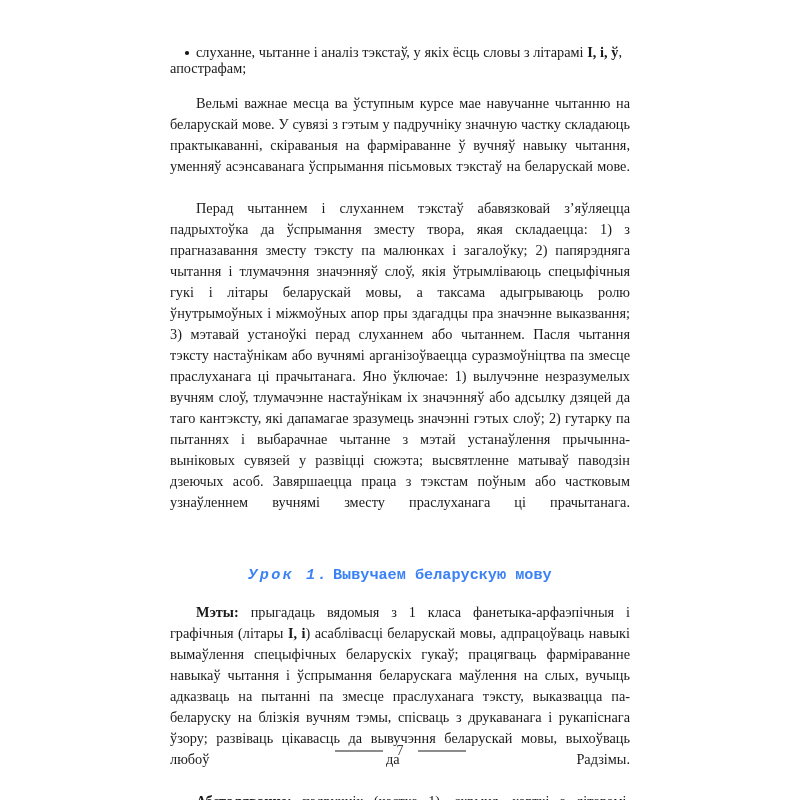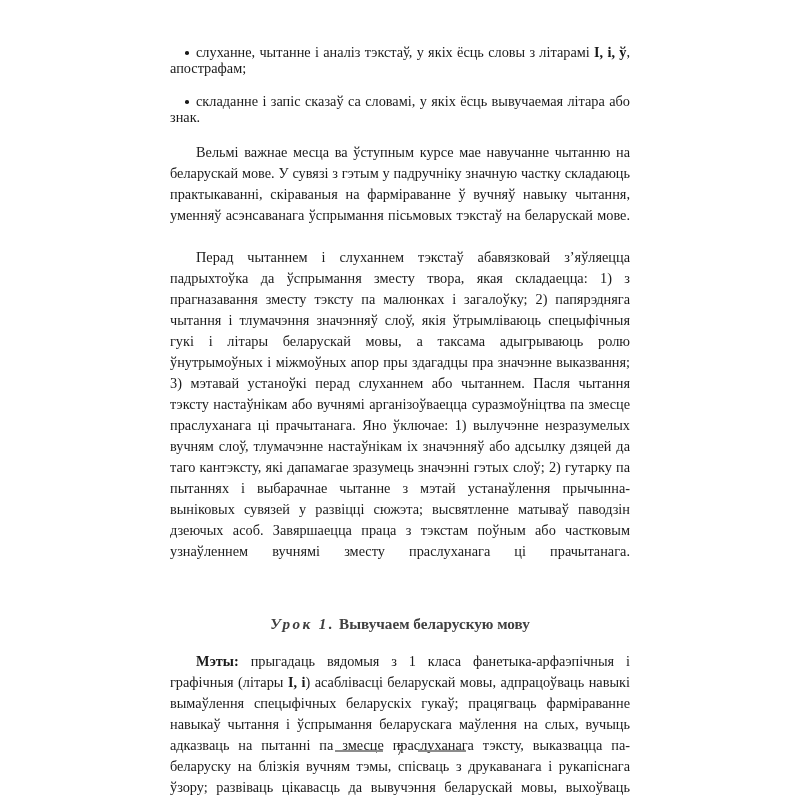--- a/index.html
+++ b/index.html
@@ -36,21 +36,21 @@
     margin: 0;
     padding: 0;
     list-style: none;
   }
   .bullet-item {
     position: relative;
     font-size: 14.3px;
     line-height: 16.35px;
     text-align: justify;
     text-justify: inter-word;
-    margin: 0 0 0 0;
+    margin: 0 8px 0 0;
     padding: 0;
     text-indent: 26px;
     hyphens: manual;
   }
   .bullet-item .dot {
     position: absolute;
     left: 15px;
     top: 0.52em;
     width: 3.6px;
     height: 3.6px;
@@ -85,24 +85,24 @@
     width: 100%;
   }
   .spacer-md { height: 18px; }
   .spacer-lg { height: 32px; }
 
   
   .lesson-header {
     text-align: center;
     margin: 0;
     padding: 0;
-    font-family: Liberation Serif, serif;
+    font-family: Liberation Mono, monospace;
     font-size: 15.2px;
     font-weight: bold;
-    color: #404040;
+    color: #3b82f6;
     letter-spacing: 0.1px;
     white-space: nowrap;
   }
   .lesson-header .lesson-num {
     font-style: italic;
     letter-spacing: 2.4px;
     font-weight: bold;
     padding-right: 4px;
   }
   .lesson-header .lesson-title {
@@ -140,23 +140,20 @@
 <body>
 
 <div class="page">
 
   <div class="content">
 
     <ul class="bullet-list">
       <li class="bullet-item">
         <span class="dot"></span><span>слуханне, чытанне і аналіз тэкстаў, у якіх ёсць словы з літарамі </span><b>І, і, ў</b><span>, апострафам;</span>
       </li>
-      <li class="bullet-item">
-        <span class="dot"></span><span>складанне і запіс сказаў са словамі, у якіх ёсць вывучаемая літара або знак.</span>
-      </li>
     </ul>
 
     <p class="para">Вельмі важнае месца ва ўступным курсе мае навучанне чытанню на беларускай мове. У сувязі з гэтым у падручніку значную частку складаюць практыкаванні, скіраваныя на фарміраванне ў вучняў навыку чытання, уменняў асэнсаванага ўспрымання пісьмовых тэкстаў на беларускай мове.</p>
 
     <p class="para">Перад чытаннем і слуханнем тэкстаў абавязковай з’яўляецца падрыхтоўка да ўспрымання зместу твора, якая складаецца: 1) з прагназавання зместу тэксту па малюнках і загалоўку; 2) папярэдняга чытання і тлумачэння значэнняў слоў, якія ўтрымліваюць спецыфічныя гукі і літары беларускай мовы, а таксама адыгрываюць ролю ўнутрымоўных і міжмоўных апор пры здагадцы пра значэнне выказвання; 3) мэтавай устаноўкі перад слуханнем або чытаннем. Пасля чытання тэксту настаўнікам або вучнямі арганізоўваецца суразмоўніцтва па змесце праслуханага ці прачытанага. Яно ўключае: 1) вылучэнне незразумелых вучням слоў, тлумачэнне настаўнікам іх значэнняў або адсылку дзяцей да таго кантэксту, які дапамагае зразумець значэнні гэтых слоў; 2) гутарку па пытаннях і выбарачнае чытанне з мэтай устанаўлення прычынна-выніковых сувязей у развіцці сюжэта; высвятленне матываў паводзін дзеючых асоб. Завяршаецца праца з тэкстам поўным або частковым узнаўленнем вучнямі зместу праслуханага ці прачытанага.</p>
 
 
     <div class="spacer-lg"></div>
 
     <div class="lesson-header">

